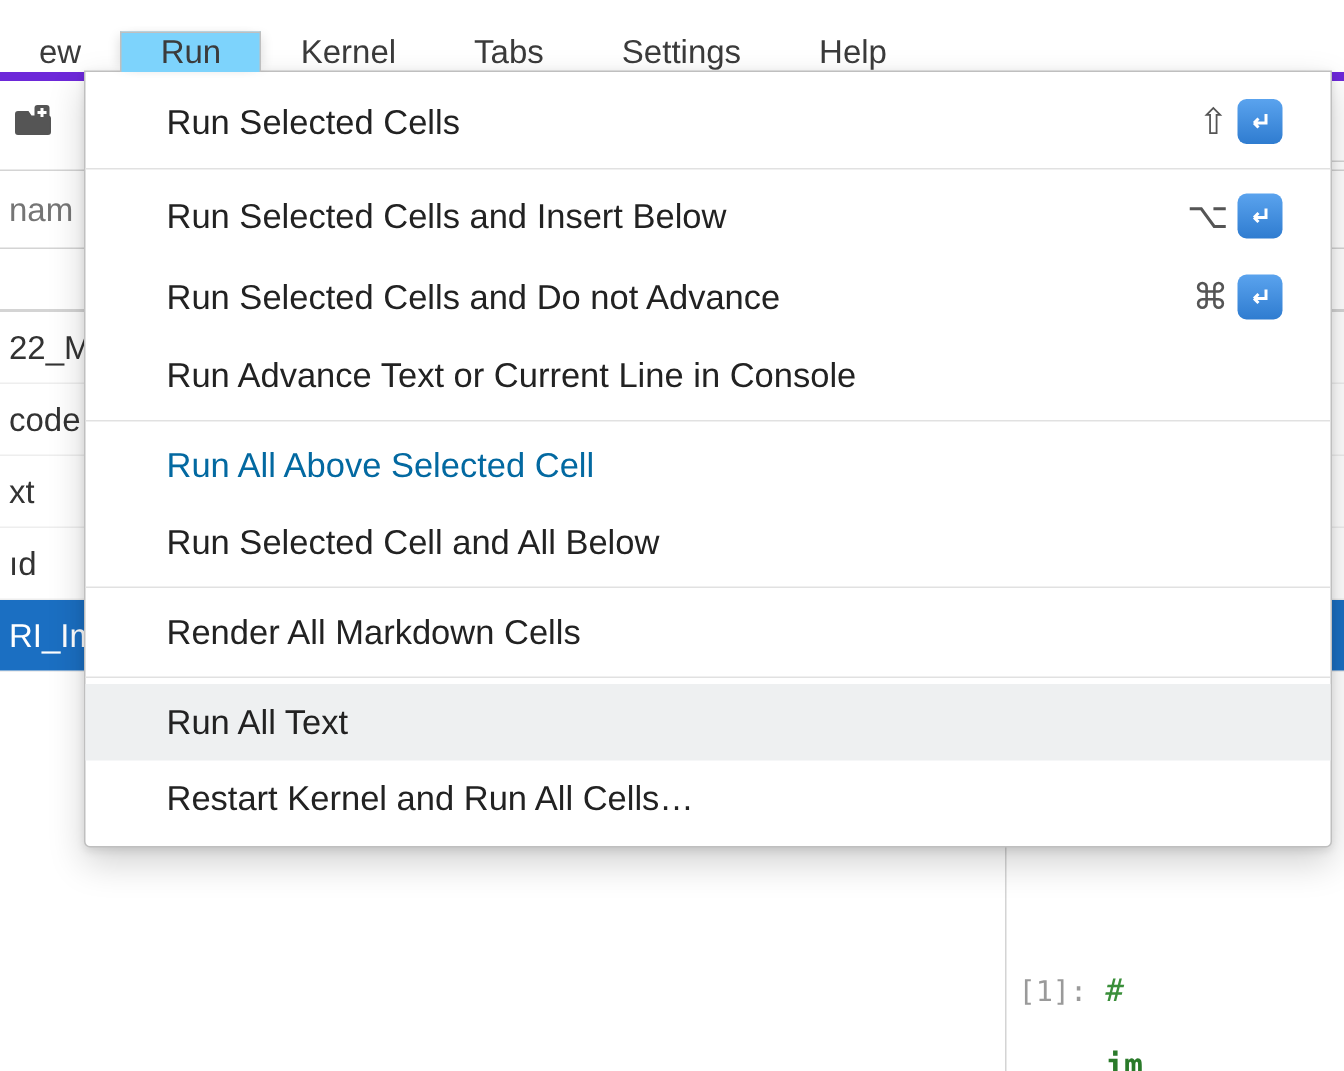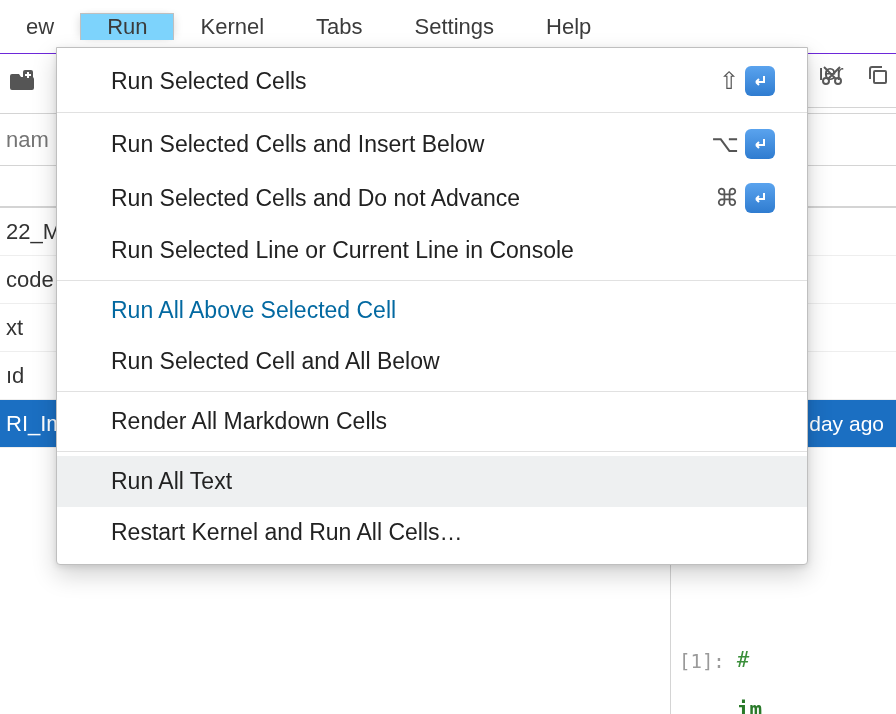--- a/index.html
+++ b/index.html
@@ -10,23 +10,23 @@
       background: #fff;
       width: 896px;
       height: 714px;
       overflow: hidden;
       position: relative;
     }
 
     
     .menubar {
       display: flex;
-      align-items: center;
+      align-items: flex-end;
       height: 54px;
-      border-bottom: 1px solid #6d28d9;
+      border-bottom: 6px solid #6d28d9;
       padding-left: 0;
     }
     .menubar-item {
       display: flex;
       align-items: center;
       padding: 0 26px;
       cursor: pointer;
       font-size: 22px;
       color: #3b3b3b;
     }
@@ -101,21 +101,21 @@
       background: #1b6fc2;
       color: #fff;
     }
     .file-row .timeago { font-size: 21px; }
 
     
     .dropdown {
       position: absolute;
       top: 47px;
       left: 56px;
-      width: 752px;
+      width: 832px;
       background: #fff;
       border: 1px solid #bfbfbf;
       border-radius: 0 0 4px 4px;
       box-shadow: 0 10px 24px rgba(0,0,0,0.18), 0 2px 6px rgba(0,0,0,0.1);
       z-index: 15;
       padding: 6px 0;
     }
     .dropdown-item {
       display: flex;
       align-items: center;
@@ -341,21 +341,21 @@
     <span class="shortcut">
       <span class="modkey">⌘</span>
       <span class="enter-badge">
           <svg width="18" height="18" viewBox="0 0 18 18">
             <path fill="none" stroke="#fff" stroke-width="2" d="M13 4v6H5m0 0 3-3m-3 3 3 3"></path>
           </svg>
         </span>
     </span>
   </div>
   <div class="dropdown-item">
-    <span>Run Selected Line or Current Line in Console</span>
+    <span>Run Advance Text or Current Line in Console</span>
   </div>
   <div class="dropdown-sep"></div>
 
   <div class="dropdown-item disabled">
     <span>Run All Above Selected Cell</span>
   </div>
   <div class="dropdown-item">
     <span>Run Selected Cell and All Below</span>
   </div>
   <div class="dropdown-sep"></div>

